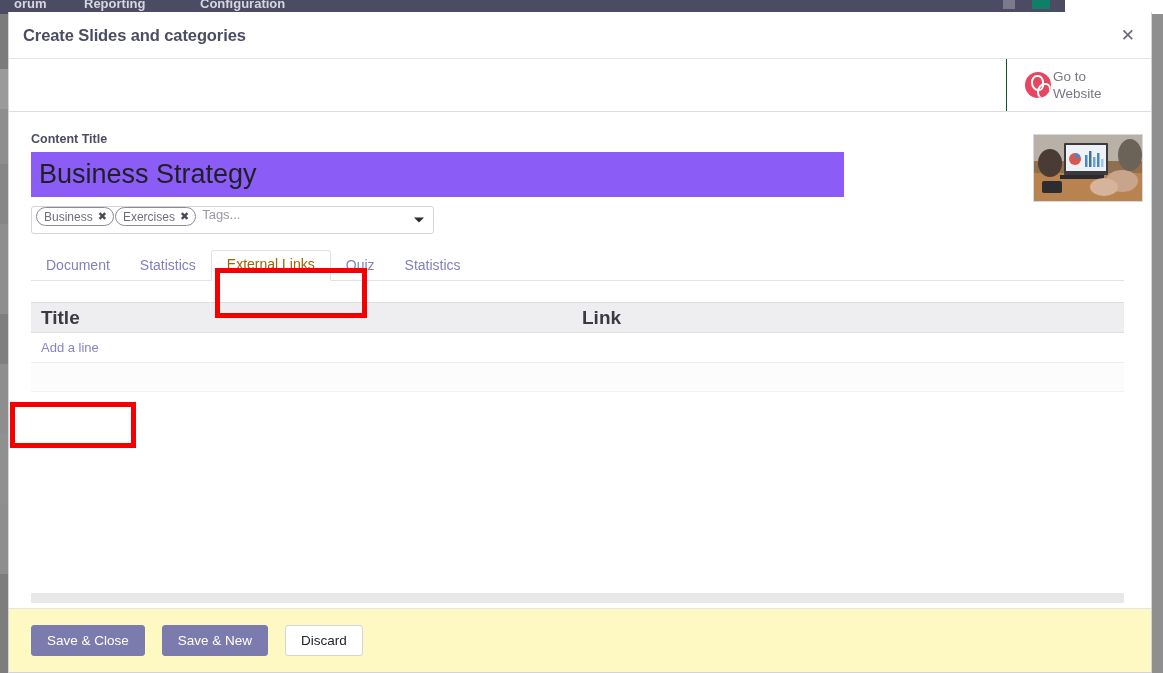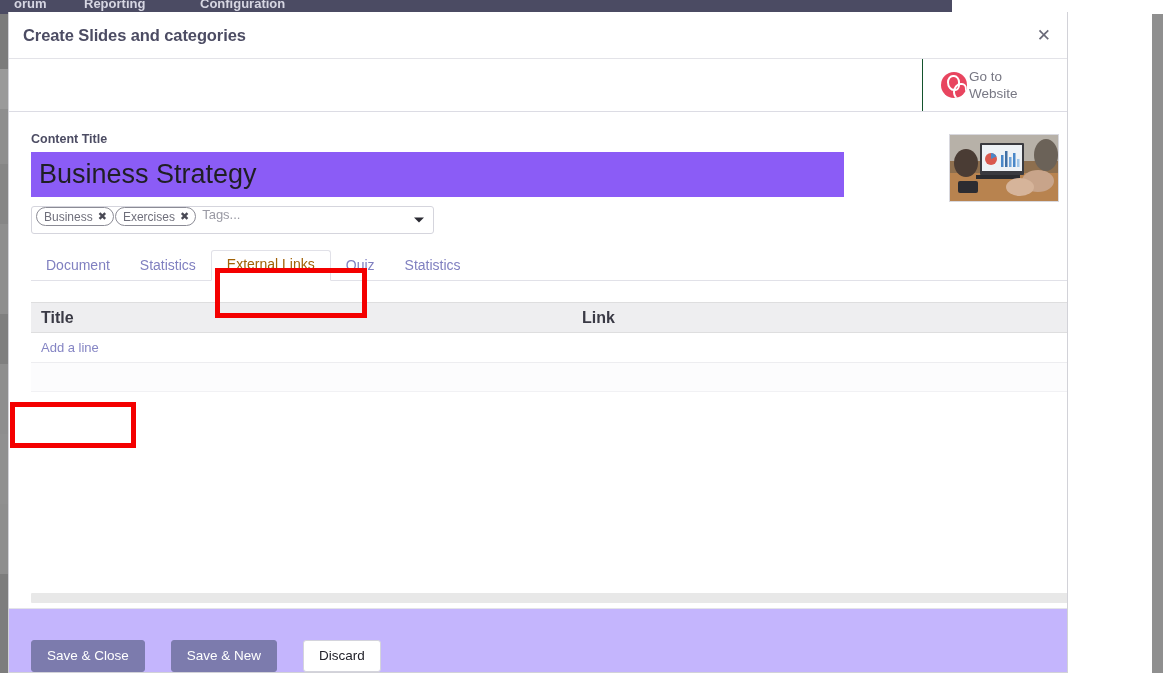--- a/index.html
+++ b/index.html
@@ -10,21 +10,21 @@
     font-family: "Liberation Sans", sans-serif;
     background: #ffffff;
   }
 
   
   #page-backdrop {
     position: absolute; inset: 0;
     background: #ffffff;
   }
   #bg-topbar {
-    position: absolute; top: 0; left: 0; width: 952px; height: 14px;
+    position: absolute; top: 0; left: 0; width: 1065px; height: 14px;
     background: #4b4b63;
     overflow: hidden;
   }
   #bg-topbar .bg-menu {
     position: absolute; top: -4px;
     color: #d6d6e2; font-size: 13px; font-weight: 700;
     white-space: nowrap;
   }
   #bg-topbar .bg-right-ico {
     position: absolute; top: 0px; width: 12px; height: 9px;
@@ -38,21 +38,21 @@
   }
   #bg-right-strip {
     position: absolute; top: 14px; right: 0; width: 11px; height: 659px;
     background: #8f8f8f;
   }
 
   
   #modal {
     position: absolute;
     left: 8px; top: 12px;
-    width: 1060px; height: 661px;
+    width: 1144px; height: 661px;
     background: #ffffff;
     border: 1px solid #d2d2d8;
     border-top: none;
     display: flex;
     flex-direction: column;
   }
   .modal-header {
     height: 47px;
     flex: 0 0 47px;
     display: flex;
@@ -246,21 +246,21 @@
     margin-top: 21px;
     width: 1093px;
     border-collapse: collapse;
     table-layout: fixed;
   }
   .list-table th {
     background: #eeeef0;
     border-top: 1px solid #dededf;
     border-bottom: 1px solid #dededf;
     text-align: left;
-    font-size: 16px;
+    font-size: 19px;
     font-weight: bold;
     color: #3a3a45;
     height: 30px;
     padding: 0 10px;
   }
   .list-table th.col-handle {
     width: 55px;
     border-left: 1px solid #eeeef0;
   }
   .list-table td {
@@ -301,24 +301,24 @@
     background: #e8e8e8;
     border-radius: 1px;
     cursor: pointer;
   }
 
   
   .modal-footer {
     flex: 0 0 64px;
     border-top: 1px solid #e3e3e8;
     display: flex;
-    align-items: flex-end;
+    align-items: center;
     padding: 0 22px;
-    gap: 26px;
-    background: #c4b5fd;
+    gap: 17px;
+    background: #fef9c3;
   }
   .btn {
     font-size: 13.5px;
     border-radius: 3px;
     padding: 7px 15px;
     cursor: pointer;
     line-height: 1.15;
     font-family: "Liberation Sans", sans-serif;
   }
   .btn-primary {

